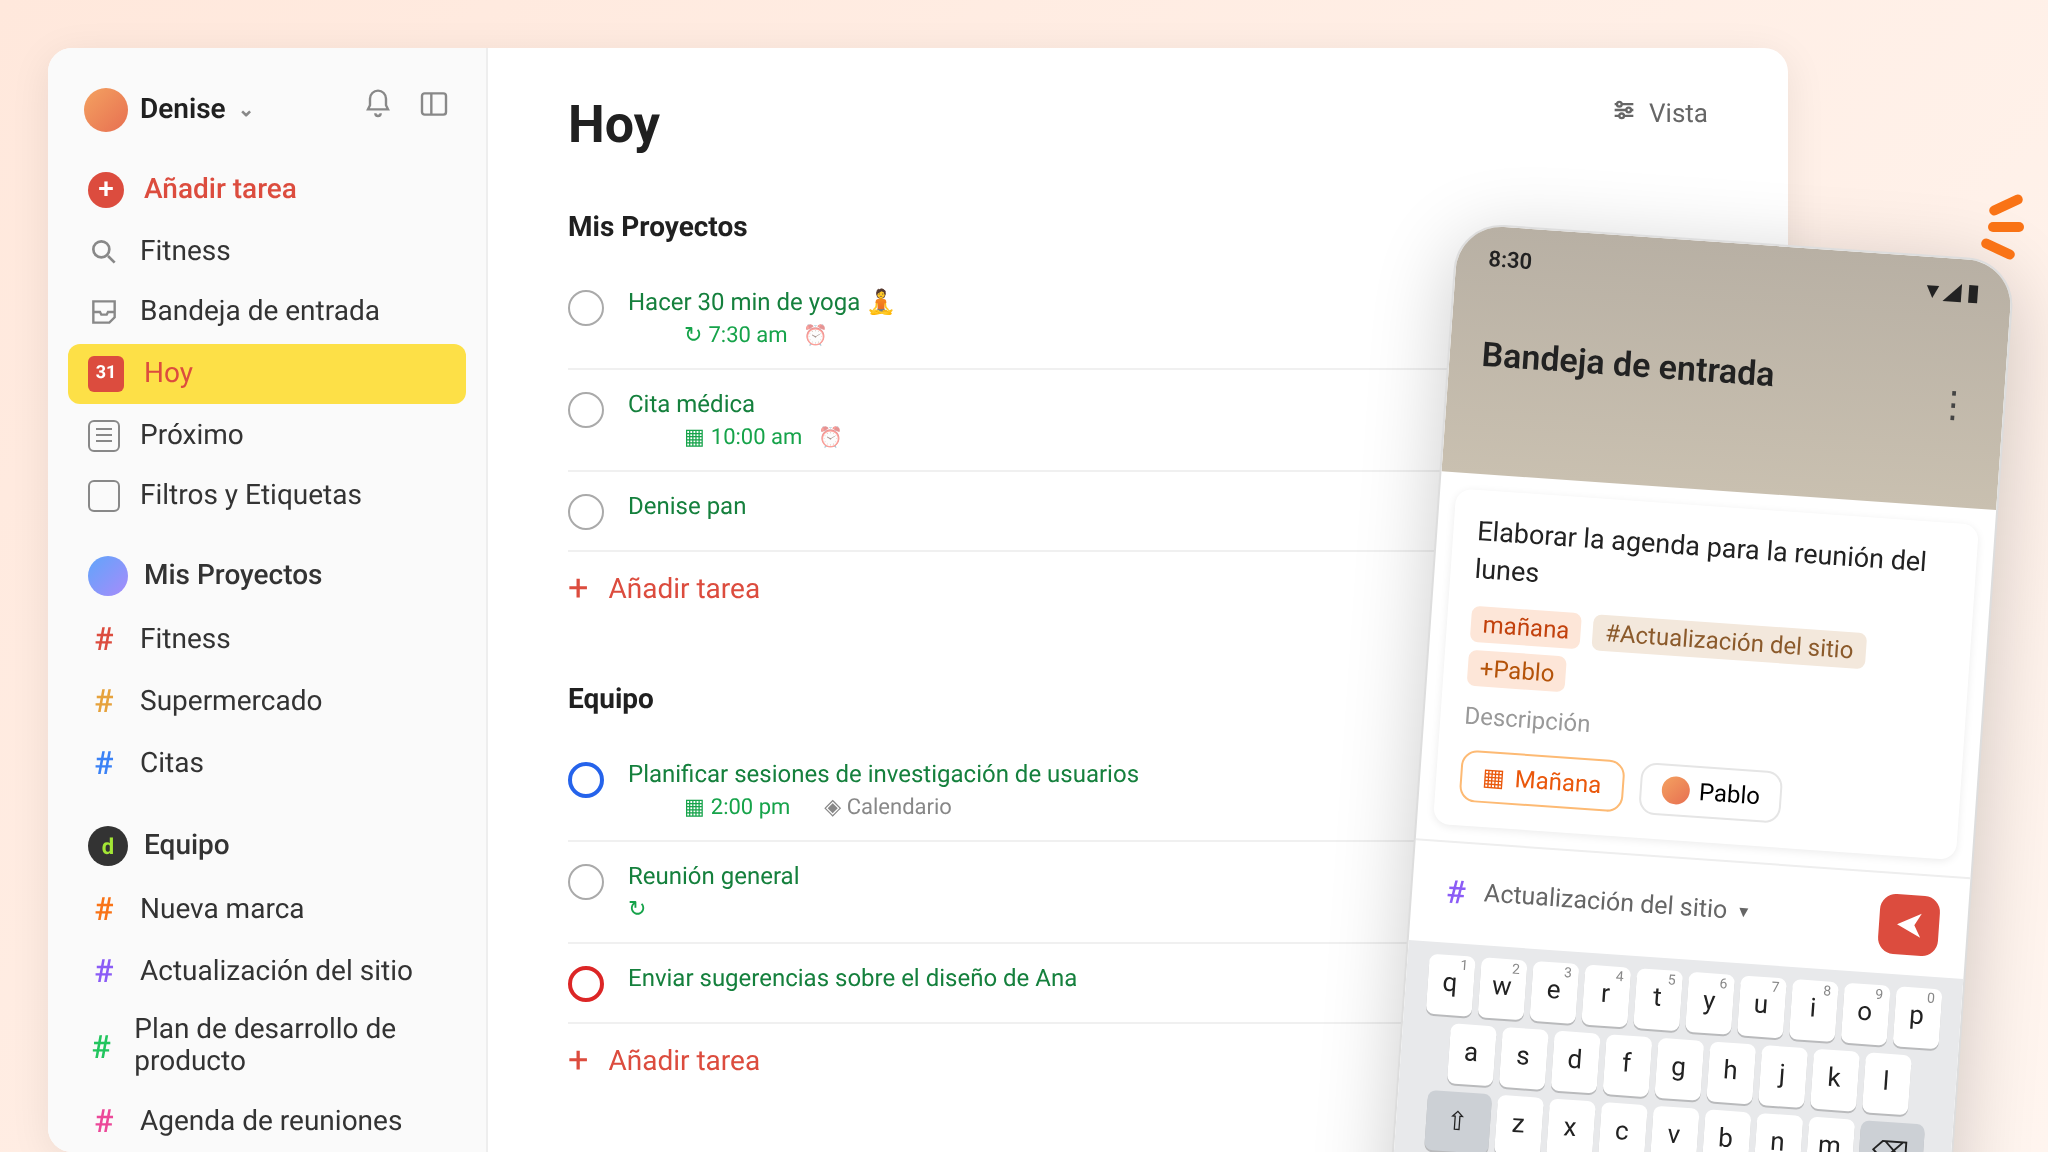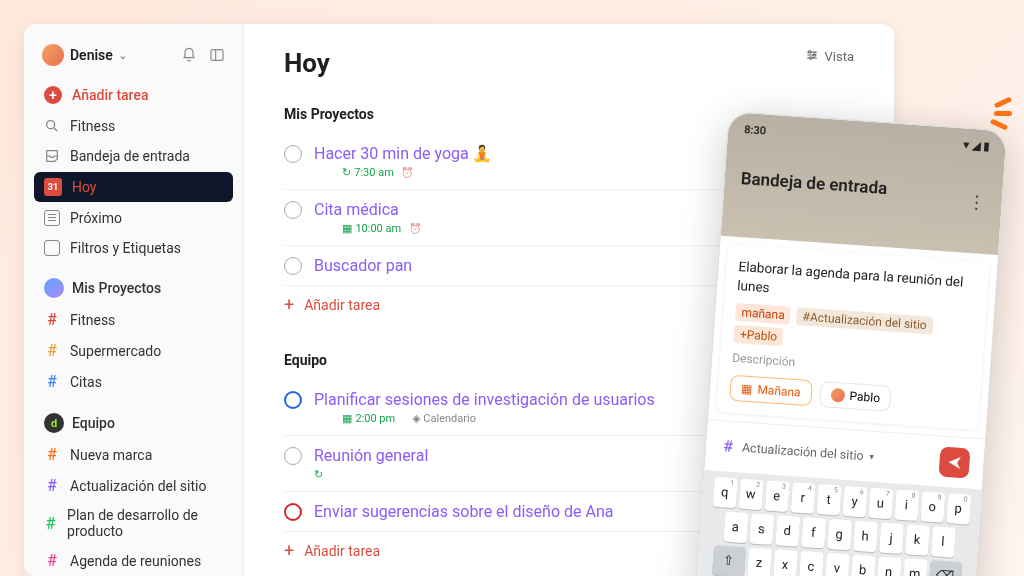--- a/index.html
+++ b/index.html
@@ -27,35 +27,34 @@
   width: 220px;
   padding: 16px 10px;
   background: #fafafa;
   border-right: 1px solid #eee;
   display: flex;
   flex-direction: column;
   gap: 2px;
 }
 .sb-top {
   display: flex;
-  align-items: center;
   justify-content: space-between;
   padding: 4px 8px 12px 8px;
 }
 .user-chip { display: flex; align-items: center; gap: 6px; font-weight: 600; font-size: 14px; color: #202020; cursor: pointer; }
 .avatar { width: 22px; height: 22px; border-radius: 50%; background: linear-gradient(135deg,#f4a261,#e76f51); display:inline-block; }
 .sb-top-icons { display: flex; gap: 12px; color: #888; }
 .icon { width: 16px; height: 16px; display: inline-flex; align-items:center; justify-content:center; }
 .sb-item {
   display: flex; align-items: center; gap: 10px;
   padding: 6px 10px; border-radius: 6px; font-size: 14px; color: #333;
   cursor: pointer;
 }
 .sb-item.active-add { color: #dc4c3e; font-weight: 500; }
-.sb-item.active-today { background: #0f172a; color: #dc4c3e; }
+.sb-item.active-today { background: #fde047; color: #dc4c3e; }
 .plus-circle { width:18px; height:18px; border-radius:50%; background:#dc4c3e; color:#fff; display:flex; align-items:center; justify-content:center; font-size:14px; line-height:1; }
 .sb-icon-today { width:18px; height:18px; background:#dc4c3e; border-radius:3px; color:#fff; font-size:9px; display:flex; align-items:center; justify-content:center; font-weight:700; }
 .sb-icon-box { width:16px; height:16px; border:1.5px solid #888; border-radius:3px; }
 .sb-icon-grid { width:16px; height:16px; border:1.5px solid #888; border-radius:3px; position:relative; }
 .sb-icon-grid::before { content:''; position:absolute; top:3px; left:3px; right:3px; height:1px; background:#888; box-shadow: 0 3px 0 #888, 0 6px 0 #888; }
 .sb-section { padding: 14px 10px 4px 10px; font-size: 14px; font-weight: 500; color: #333; display:flex; align-items:center; gap:8px; }
 .hash { font-weight: 500; font-size: 16px; width: 16px; text-align:center; }
 .hash.red { color:#dc4c3e; }
 .hash.yellow { color:#e6a23c; }
 .hash.blue { color:#3b82f6; }
@@ -71,21 +70,21 @@
 .page-title { font-size: 26px; font-weight: 700; color:#202020; }
 .view-btn { display:flex; align-items:center; gap:6px; color:#666; font-size:13px; cursor:pointer; }
 .section-title { font-size: 14px; font-weight: 700; color:#202020; margin-bottom: 12px; }
 .section-block { margin-bottom: 28px; }
 .task { display:flex; align-items:flex-start; gap:12px; padding: 10px 0; border-bottom: 1px solid #f0f0f0; }
 .task:last-child { border-bottom: none; }
 .circle { width:18px; height:18px; border:1.5px solid #aaa; border-radius:50%; margin-top:1px; flex-shrink:0; cursor:pointer; }
 .circle.blue-c { border-color:#2563eb; border-width:2px; }
 .circle.red-c { border-color:#dc2626; border-width:2px; }
 .task-body { display:flex; flex-direction:column; gap:3px; }
-.task-title { font-size: 16px; color:#8b5cf6; }
+.task-title { font-size: 12px; color:#15803d; }
 .task-meta { display:flex; align-items:center; gap:6px; font-size:11px; }
 .meta-time { color:#16a34a; display:flex; align-items:center; gap:3px;margin-left:28px; }
 .meta-time.recurring::before { content:'↻'; color:#16a34a; }
 .meta-clock::after { content:'⏰'; opacity:0.5; font-size:10px; margin-left:2px; }
 .meta-label { color:#888; display:flex; align-items:center; gap:3px;margin-left:11px; }
 .add-task-line { display:flex; align-items:center; gap:10px; padding:10px 0; color:#dc4c3e; font-size:14px; cursor:pointer; }
 .add-task-line .plus { color:#dc4c3e; font-size:18px; line-height:1; }
 
 
 .phone {
@@ -280,21 +279,21 @@
         <span class="task-title">Cita médica</span>
         <div class="task-meta">
                 <span class="meta-time "><span style="color:#16a34a;">▦</span> 10:00 am</span>
                 <span class="meta-clock"></span>
               </div>
       </div>
           </div>
           <div class="task">
       <span class="circle"></span>
       <div class="task-body">
-        <span class="task-title">Buscador pan</span>
+        <span class="task-title">Denise pan</span>
 
       </div>
           </div>
           <div class="add-task-line">
             <span class="plus">+</span>
             <span>Añadir tarea</span>
           </div>
         </div>
         <div class="section-block">
           <div class="section-title">Equipo</div>

